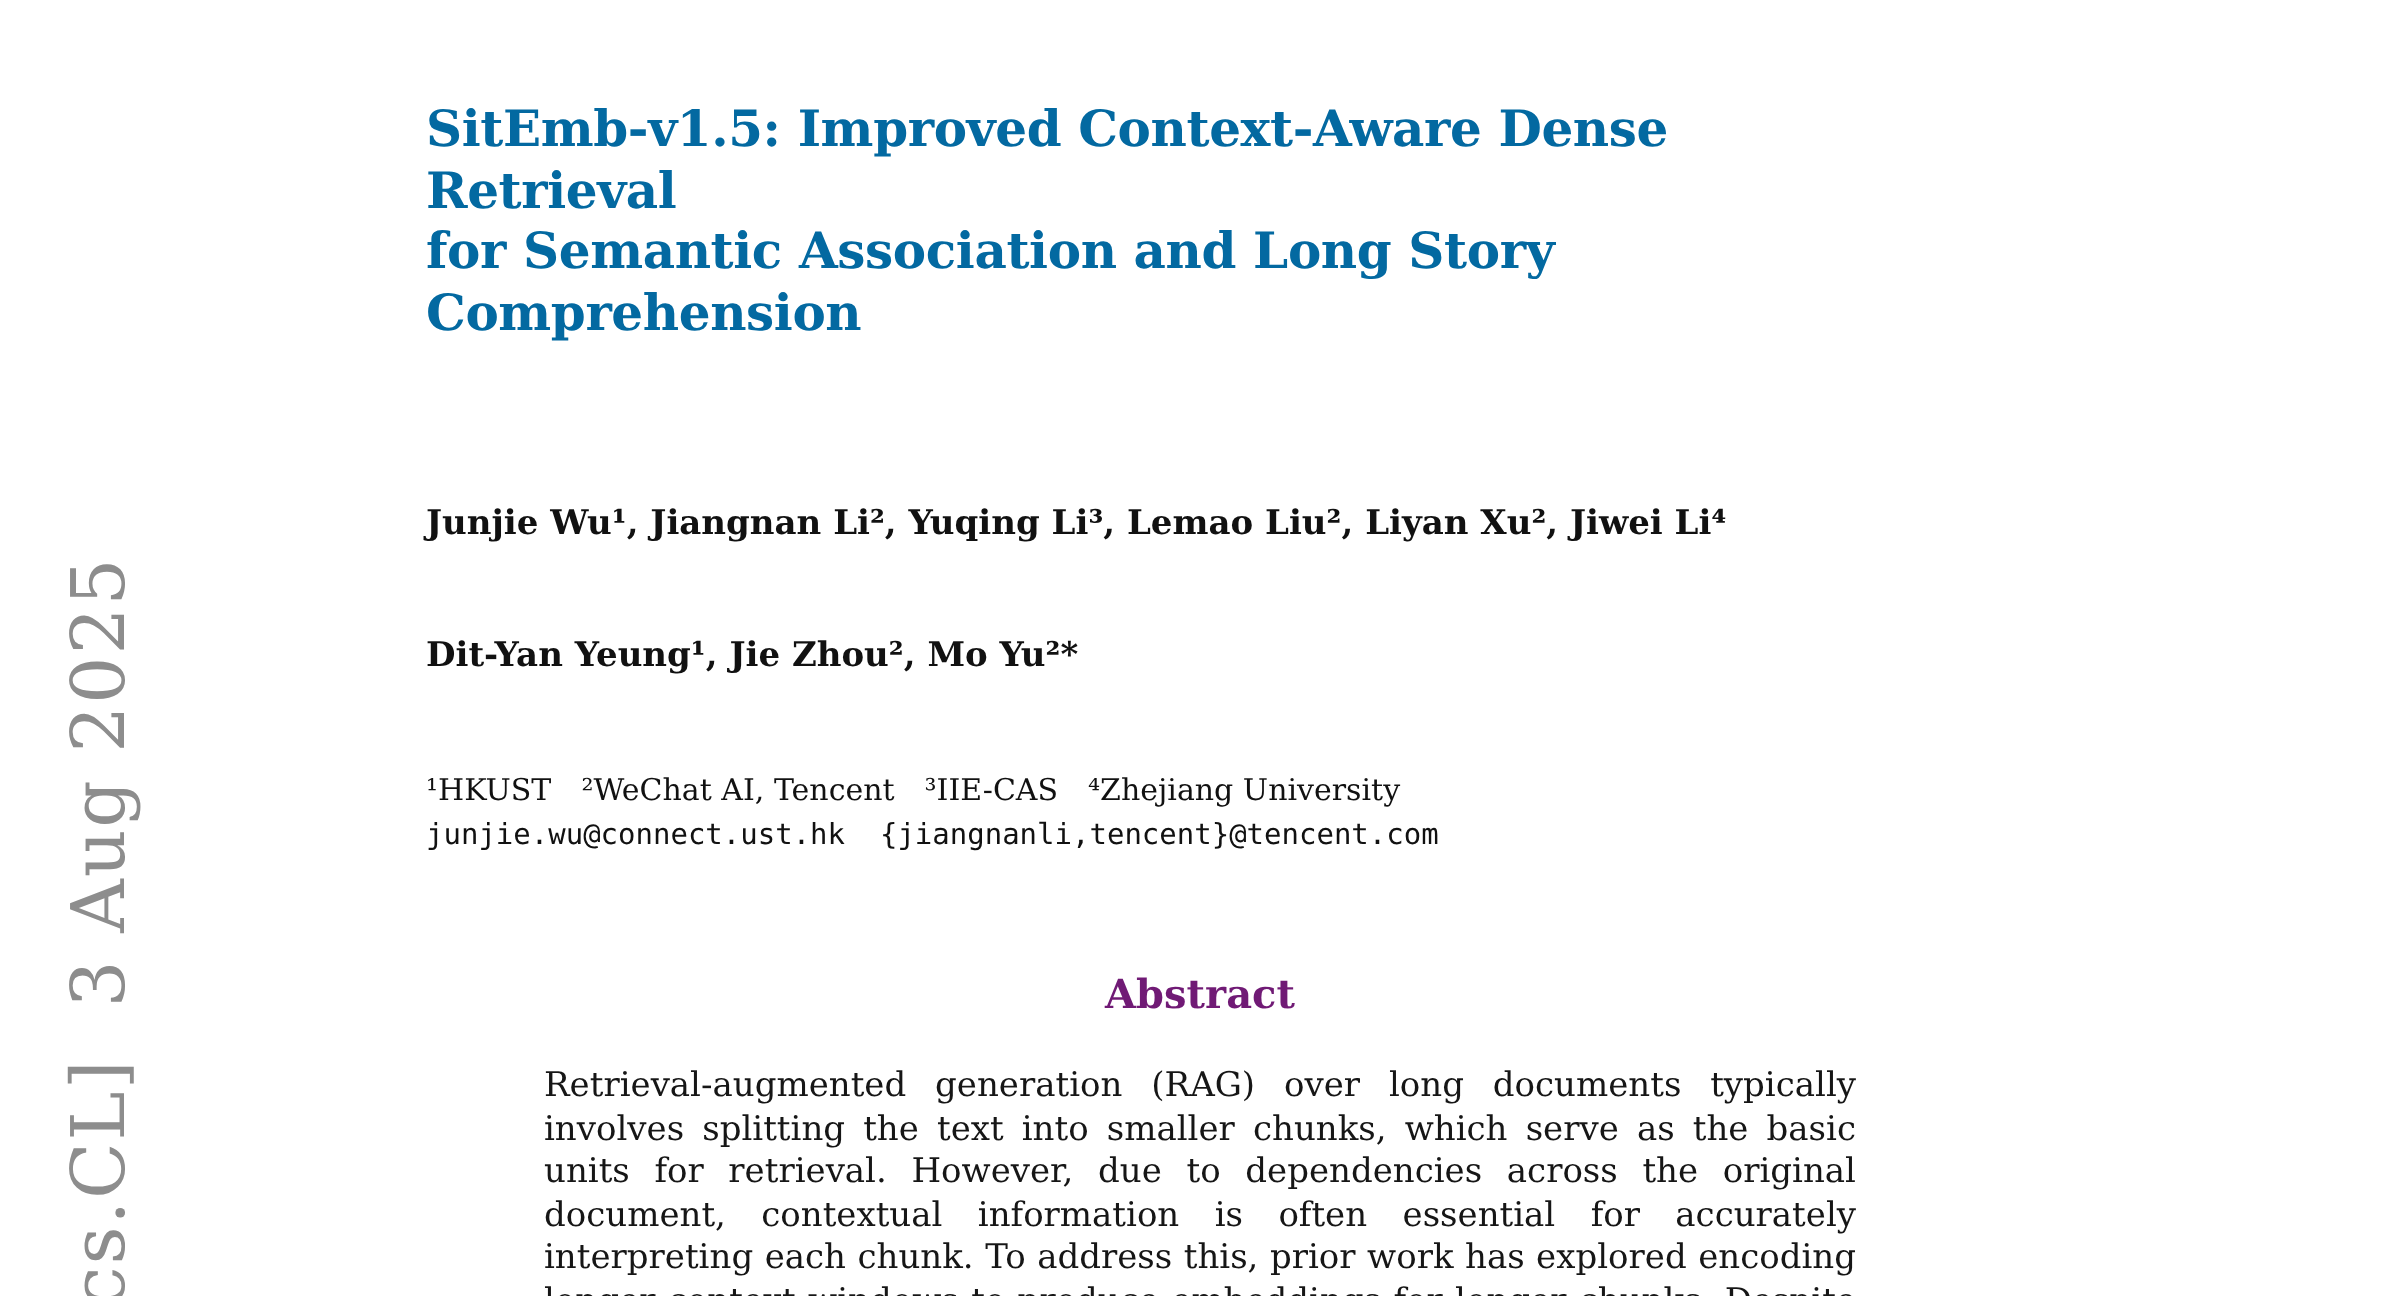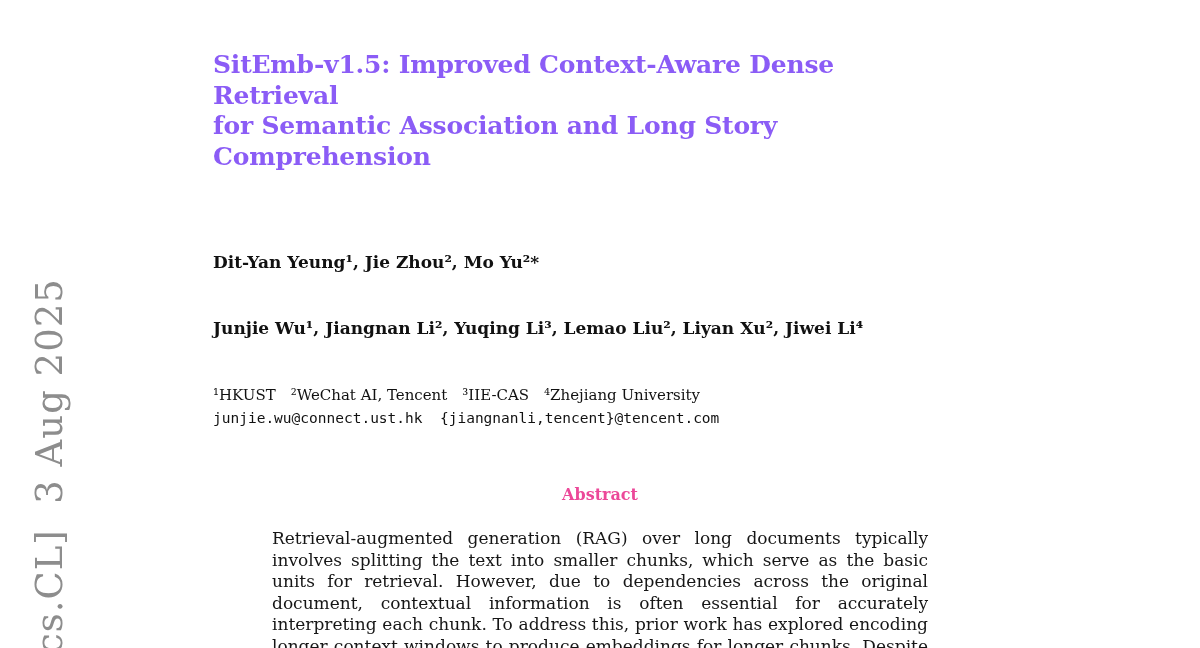--- a/index.html
+++ b/index.html
@@ -38,21 +38,21 @@
     left: 213px;
     top: 50px;
     width: 716px;
   }
   .title {
     margin: 0;
     font-size: 25px;
     font-weight: bold;
     line-height: 1.22;
     letter-spacing: -0.2px;
-    color: #8b5cf6;
+    color: #0369a1;
   }
   .title .tline { display: block; }
   .authors {
     margin-top: 35px;
     font-weight: bold;
     font-size: 17px;
     line-height: 1.3;
     white-space: pre-wrap;
   }
   .affils {
@@ -69,23 +69,23 @@
     white-space: pre;
   }
   .abstract {
     margin-top: 58px;
     margin-left: 59px;
     width: 656px;
   }
   .abstract h2 {
     margin: 0 0 24px 0;
     text-align: center;
-    font-size: 16px;
+    font-size: 20px;
     font-weight: bold;
-    color: #ec4899;
+    color: #701a75;
   }
   .abstract p {
     margin: 0 0 9px 0;
     font-size: 17px;
     line-height: 21.5px;
     text-align: justify;
     color: #161616;
   }
 </style>
 </head>
@@ -96,22 +96,22 @@
   <div class="watermark">cs.CL]  3 Aug 2025</div>
 
   <div class="content">
 
     <h1 class="title">
       <span class="tline">SitEmb-v1.5: Improved Context-Aware Dense Retrieval</span>
       <span class="tline">for Semantic Association and Long Story Comprehension</span>
     </h1>
 
     <div class="authors">
+      <div>Junjie Wu¹, Jiangnan Li², Yuqing Li³, Lemao Liu², Liyan Xu², Jiwei Li⁴</div>
       <div>Dit-Yan Yeung¹, Jie Zhou², Mo Yu²*</div>
-      <div>Junjie Wu¹, Jiangnan Li², Yuqing Li³, Lemao Liu², Liyan Xu², Jiwei Li⁴</div>
     </div>
 
     <div class="affils">¹HKUST ²WeChat AI, Tencent ³IIE-CAS ⁴Zhejiang University</div>
 
     <div class="emails">junjie.wu@connect.ust.hk  {jiangnanli,tencent}@tencent.com</div>
 
     <div class="abstract">
       <h2>Abstract</h2>
       <p>Retrieval-augmented generation (RAG) over long documents typically involves splitting the text into smaller chunks, which serve as the basic units for retrieval. However, due to dependencies across the original document, contextual information is often essential for accurately interpreting each chunk. To address this, prior work has explored encoding longer context windows to produce embeddings for longer chunks. Despite these efforts, gains in retrieval and downstream tasks remain limited. This is because (1) longer chunks strain the capacity of embedding models due to the increased amount of information they must encode, and (2) many real-world applications still require returning localized evidence due to constraints on model or human bandwidth.</p>
 

